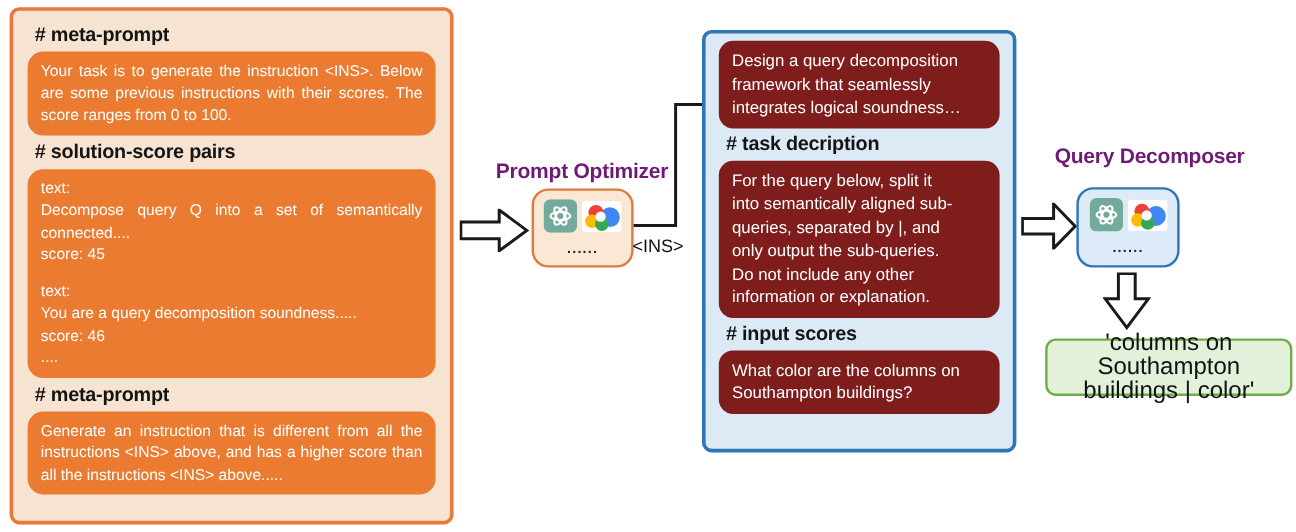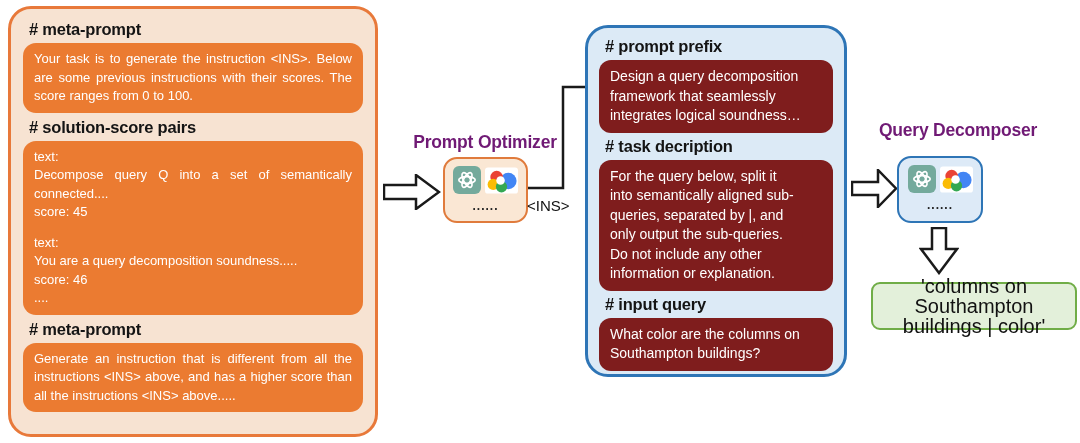--- a/index.html
+++ b/index.html
@@ -1,21 +1,21 @@
 <!DOCTYPE html>
 <html><head>
 <meta charset="utf-8">
 <style>
   html,body{margin:0;padding:0;background:#ffffff;}
   .canvas{
     position:relative;width:1080px;height:443px;background:#ffffff;
     font-family:"Liberation Sans","DejaVu Sans",sans-serif;overflow:hidden;
   }
   
-  .panel{position:absolute;box-sizing:border-box;border-radius:23px;}
+  .panel{position:absolute;box-sizing:border-box;border-radius:8px;}
   .panel.orange{
     left:8px;top:6px;width:370px;height:431px;
     background:#F7E3D2;border:3px solid #E8793A;padding:8px 12px;
   }
   .panel.blue{
     left:585px;top:25px;width:262px;height:352px;
     background:#DCEAF6;border:3px solid #2E75B6;padding:6px 11px;
   }
   .panel h3{
     margin:3px 0 4px 6px;font-size:16.5px;font-weight:bold;color:#141414;letter-spacing:-0.2px;
@@ -121,34 +121,33 @@
   <div class="connector">
     <svg width="80" height="118" viewBox="0 0 80 118">
       <path d="M 3 110 H 38 V 9 H 60" fill="none" stroke="#1a1a1a" stroke-width="2.5"></path>
       <polygon points="60,3 74,9 60,15" fill="#1a1a1a"></polygon>
     </svg>
   </div>
 
   <div class="ins-label">&lt;INS&gt;</div>
 
   <section class="panel blue">
-    <h3># prompt prefix</h3>
     <div class="bbox">Design a query decomposition
 framework that seamlessly
 integrates logical soundness…</div>
 
     <h3># task decription</h3>
     <div class="bbox">For the query below, split it
 into semantically aligned sub-
 queries, separated by |, and
 only output the sub-queries.
 Do not include any other
 information or explanation.</div>
 
-    <h3># input query</h3>
+    <h3># input scores</h3>
     <div class="bbox">What color are the columns on
 Southampton buildings?</div>
   </section>
 
   <div class="arrow" style="left:851px;top:169px;">
     <svg width="47" height="39" viewBox="0 0 47 39">
       <polygon points="1,13 27,13 27,1 45,19.5 27,38 27,26 1,26" fill="#ffffff" stroke="#1a1a1a" stroke-width="2.5" stroke-linejoin="miter"></polygon>
     </svg>
   </div>
 

